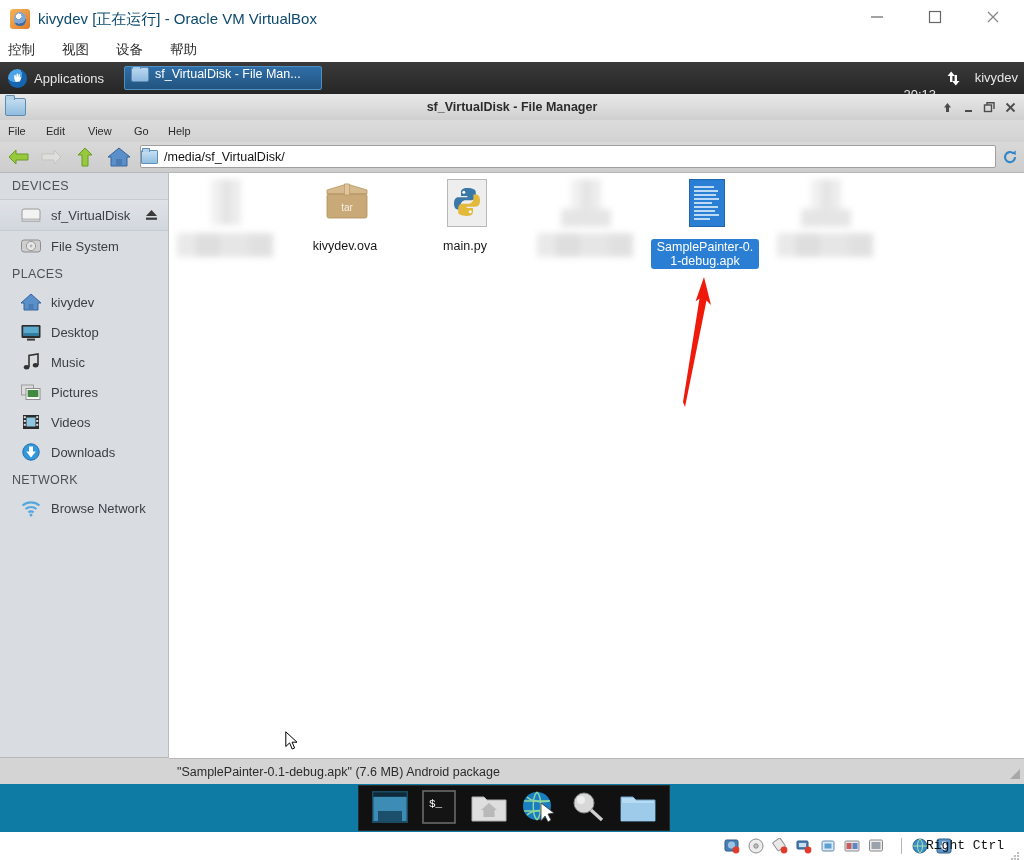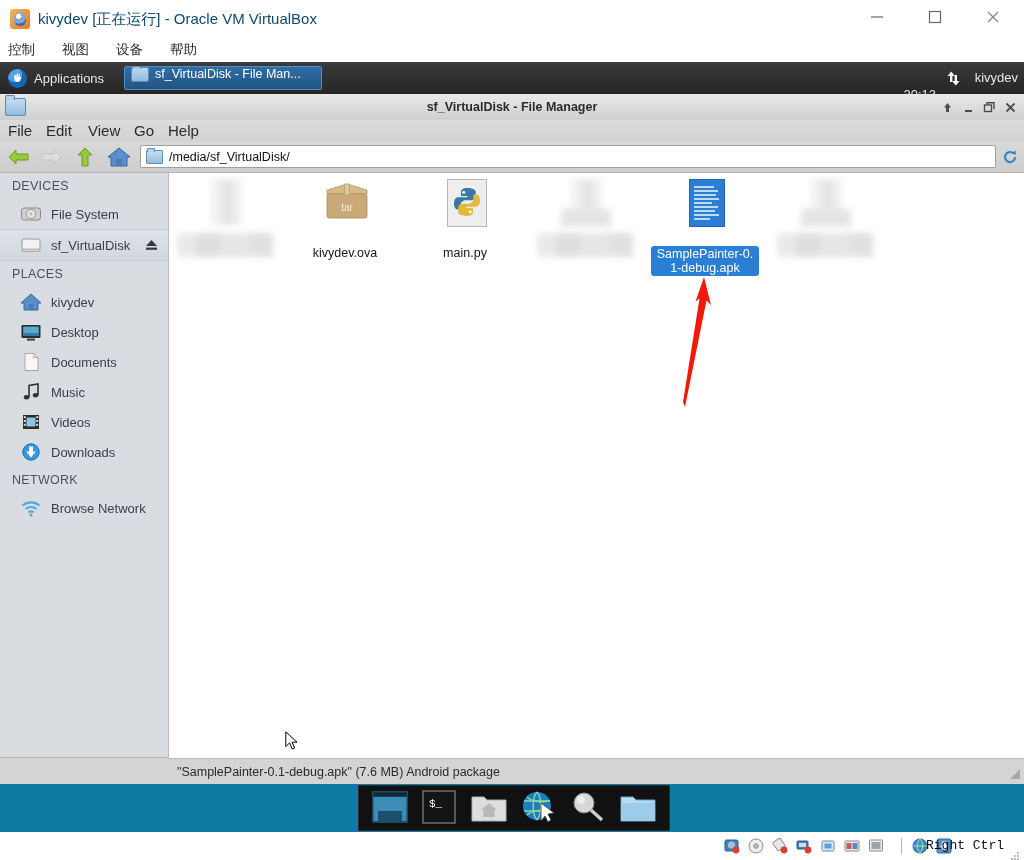--- a/index.html
+++ b/index.html
@@ -125,33 +125,33 @@
   }
   .fm-btns{position:absolute;right:4px;top:2px;height:22px;display:flex;align-items:center;gap:2px;}
   .fm-btn{width:19px;height:20px;display:flex;align-items:center;justify-content:center;cursor:pointer;}
 
   .fm-menubar{
     position:absolute;left:0;top:26px;width:1024px;height:22px;
     background:linear-gradient(#dcdcdc,#d2d2d2);
   }
   .fm-menu-item{
     position:absolute;top:0;height:22px;line-height:22px;
-    font-size:15px;color:#2b2b2b;cursor:default;white-space:nowrap;
+    font-size:11px;color:#2b2b2b;cursor:default;white-space:nowrap;
   }
 
   .fm-toolbar{
     position:absolute;left:0;top:48px;width:1024px;height:30px;
     background:linear-gradient(#d9d9d9,#cdcdcd);
     border-bottom:1px solid #b6b6b6;
   }
   .nav-btn{position:absolute;top:4px;width:24px;height:22px;cursor:pointer;}
   .path-entry{
     position:absolute;left:140px;top:3px;right:28px;height:23px;
     background:#ffffff;border:1px solid #9f9f9f;border-radius:2px;
-    display:flex;align-items:center;padding-left:5px;box-sizing:border-box;
+    display:flex;align-items:center;box-sizing:border-box;
     cursor:text;
   }
   .path-icon{
     position:relative;width:15px;height:12px;flex:none;margin-right:6px;
     background:linear-gradient(#c7dff2,#92bfe0);
     border:1px solid #6090b6;border-radius:1px;
   }
   .path-icon::before{
     content:"";position:absolute;left:0;top:-3px;width:6px;height:3px;
     background:#b2d2ea;border:1px solid #6090b6;border-bottom:none;border-radius:1px 1px 0 0;
@@ -189,21 +189,21 @@
     position:absolute;left:169px;top:79px;right:0;bottom:26px;
     background:#ffffff;overflow:hidden;
   }
   .item{
     position:absolute;width:108px;text-align:center;cursor:default;
   }
   .item-ico{
     width:56px;height:58px;margin:0 auto;position:relative;
   }
   .item-label{
-    margin-top:11px;font-size:12.5px;color:#171717;line-height:14px;
+    margin-top:4px;font-size:12.5px;color:#171717;line-height:14px;
     word-break:break-all;
   }
   .item.selected .item-label{
     background:#2a7fd4;color:#ffffff;border-radius:3px;
     display:inline-block;padding:1px 4px;
   }
 
   
   .blur-ico{
     position:absolute;left:0;top:0;width:100%;height:100%;
@@ -410,47 +410,47 @@
           <path d="M13 8a5 5 0 1 1-1.6-3.6" fill="none" stroke="#2f86c9" stroke-width="2.1"></path>
           <polygon points="13.6,1.4 13.9,6 9.6,4.3" fill="#2f86c9"></polygon>
         </svg>
       </div>
     </div>
 
     <div class="sidebar">
 
       <div class="side-head">DEVICES</div>
 
-      <div class="side-row">
-        <div class="side-ico">
-          <svg width="22" height="20" viewBox="0 0 22 20">
-              <rect x="1.5" y="4" width="19" height="12" rx="2.5" fill="#cfcfcf" stroke="#8d8d8d"></rect>
-              <circle cx="11" cy="10" r="4.6" fill="#e6e6e6" stroke="#9a9a9a"></circle>
-              <circle cx="11" cy="10" r="1.4" fill="#b5b5b5"></circle>
-            </svg>
-        </div>
-        <div class="side-label">File System</div>
-      </div>
-
       <div class="side-row selected">
         <div class="side-ico">
           <svg width="22" height="20" viewBox="0 0 22 20">
               <rect x="2" y="4" width="18" height="11" rx="2" fill="#f3f3f3" stroke="#9a9a9a"></rect>
               <rect x="2" y="14" width="18" height="2.5" fill="#cfcfcf" stroke="#9a9a9a" stroke-width=".6"></rect>
             </svg>
         </div>
         <div class="side-label">sf_VirtualDisk</div>
         <div class="eject">
           <svg width="13" height="12" viewBox="0 0 13 12">
               <polygon points="6.5,1 12,7 1,7" fill="#3a3a3a"></polygon>
               <rect x="1" y="8.6" width="11" height="2.2" fill="#3a3a3a"></rect>
             </svg>
         </div>
       </div>
 
+      <div class="side-row">
+        <div class="side-ico">
+          <svg width="22" height="20" viewBox="0 0 22 20">
+              <rect x="1.5" y="4" width="19" height="12" rx="2.5" fill="#cfcfcf" stroke="#8d8d8d"></rect>
+              <circle cx="11" cy="10" r="4.6" fill="#e6e6e6" stroke="#9a9a9a"></circle>
+              <circle cx="11" cy="10" r="1.4" fill="#b5b5b5"></circle>
+            </svg>
+        </div>
+        <div class="side-label">File System</div>
+      </div>
+
       <div class="side-head">PLACES</div>
 
       <div class="side-row">
         <div class="side-ico">
           <svg width="22" height="20" viewBox="0 0 22 20">
               <polygon points="11,2 21,11 18,11 18,18 4,18 4,11 1,11" fill="#5b8fc9" stroke="#34659b"></polygon>
               <rect x="8.5" y="12" width="5" height="6" fill="#4a7cb3"></rect>
             </svg>
         </div>
         <div class="side-label">kivydev</div>
@@ -462,41 +462,42 @@
               <rect x="1.5" y="3" width="19" height="13" rx="1.2" fill="#2c2c2c"></rect>
               <rect x="3.2" y="4.6" width="15.6" height="9" fill="#5ba9cd"></rect>
               <rect x="3.2" y="11" width="15.6" height="2.6" fill="#2f7da0"></rect>
               <rect x="7" y="16.6" width="8" height="2" fill="#3a3a3a"></rect>
             </svg>
         </div>
         <div class="side-label">Desktop</div>
       </div>
 
 
-      <div class="side-row">
-        <div class="side-ico">
-          <svg width="22" height="20" viewBox="0 0 22 20">
-              <polygon points="5,1.5 14,1.5 18,5.5 18,18.5 5,18.5" fill="#f7f7f7" stroke="#a6a6a6"></polygon>
-              <polyline points="14,1.5 14,5.5 18,5.5" fill="#e2e2e2" stroke="#a6a6a6"></polyline>
-            </svg>
-        </div>
-        <div class="side-label">Documents</div>
-      </div>
 
       <div class="side-row">
         <div class="side-ico">
           <svg width="22" height="20" viewBox="0 0 22 20">
               <path d="M9 15V3.5l9-1.6V13" fill="none" stroke="#333" stroke-width="1.6"></path>
               <ellipse cx="6.6" cy="15.3" rx="2.8" ry="2.2" fill="#333"></ellipse>
               <ellipse cx="15.6" cy="13.3" rx="2.8" ry="2.2" fill="#333"></ellipse>
             </svg>
         </div>
         <div class="side-label">Music</div>
       </div>
 
+      <div class="side-row">
+        <div class="side-ico">
+          <svg width="22" height="20" viewBox="0 0 22 20">
+              <rect x="1.5" y="3" width="12" height="10" fill="#dcdcdc" stroke="#9b9b9b"></rect>
+              <rect x="6" y="6.5" width="14" height="11" fill="#fafafa" stroke="#8e8e8e"></rect>
+              <rect x="7.6" y="8" width="10.8" height="7" fill="#3f8a3f"></rect>
+            </svg>
+        </div>
+        <div class="side-label">Pictures</div>
+      </div>
 
       <div class="side-row">
         <div class="side-ico">
           <svg width="22" height="20" viewBox="0 0 22 20">
               <rect x="3" y="3" width="16" height="14" fill="#2b2b2b"></rect>
               <rect x="6.5" y="5.5" width="9" height="9" fill="#8fc7e3"></rect>
               <g fill="#ddd">
                 <rect x="3.8" y="4.2" width="2" height="2"></rect>
                 <rect x="3.8" y="8" width="2" height="2"></rect>
                 <rect x="3.8" y="11.8" width="2" height="2"></rect>

